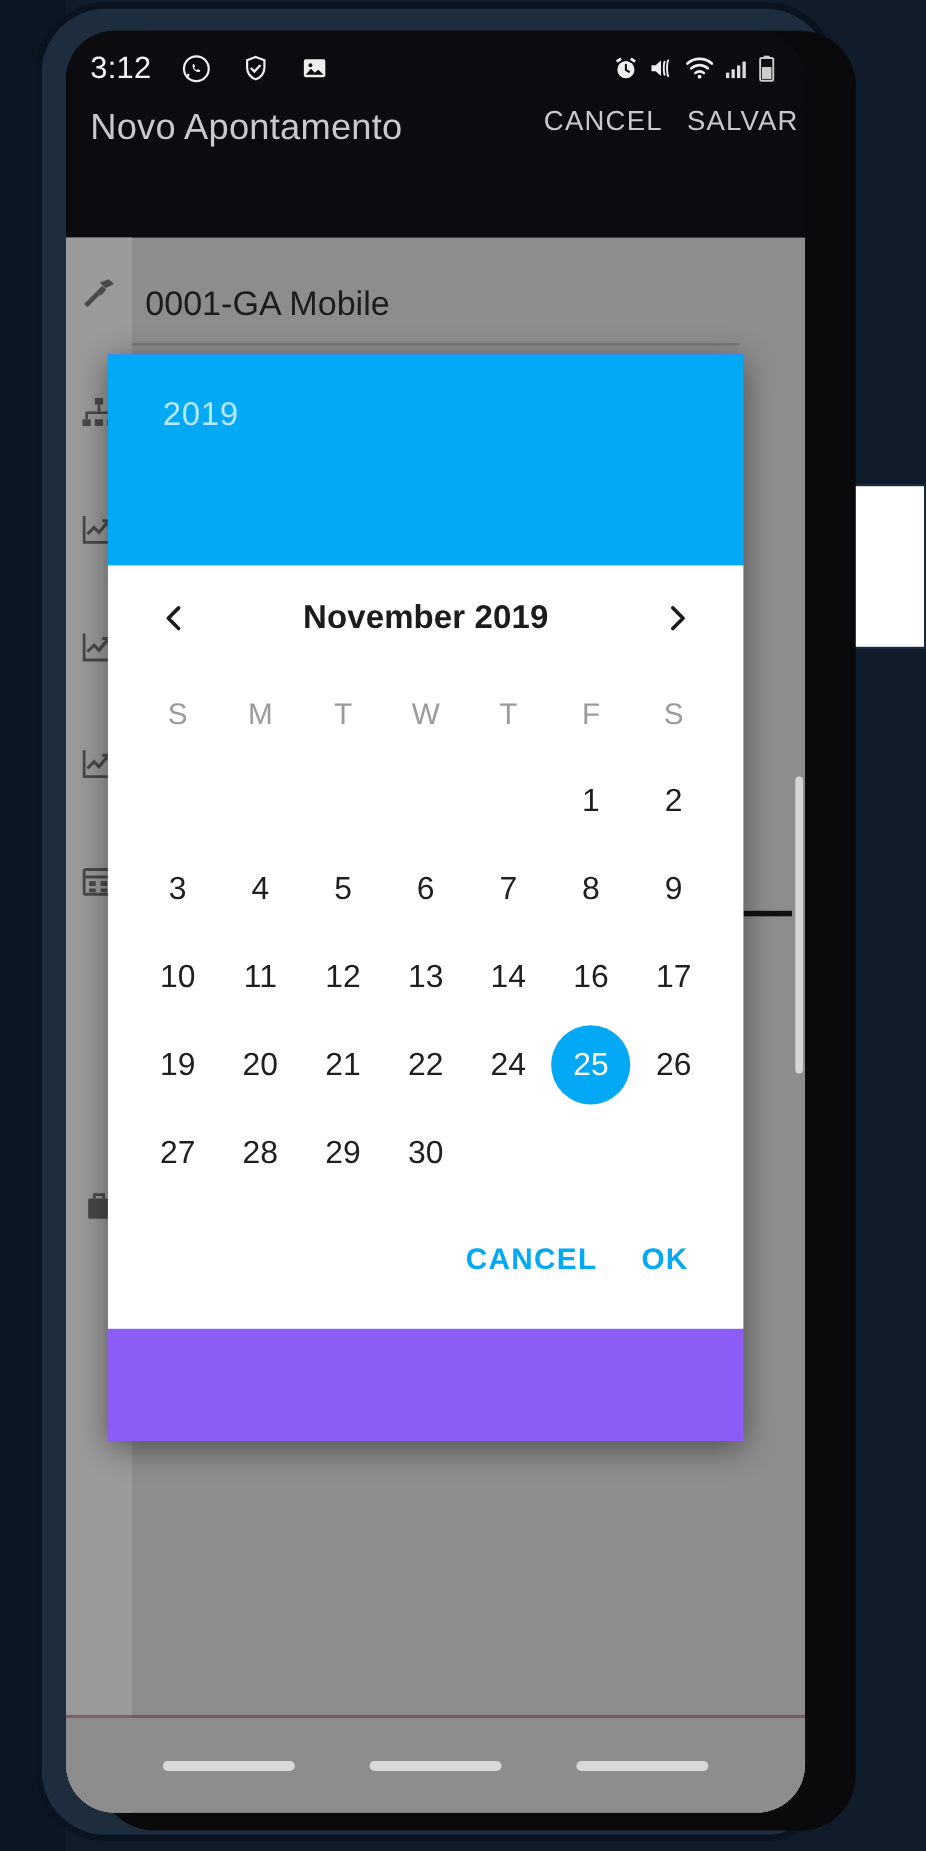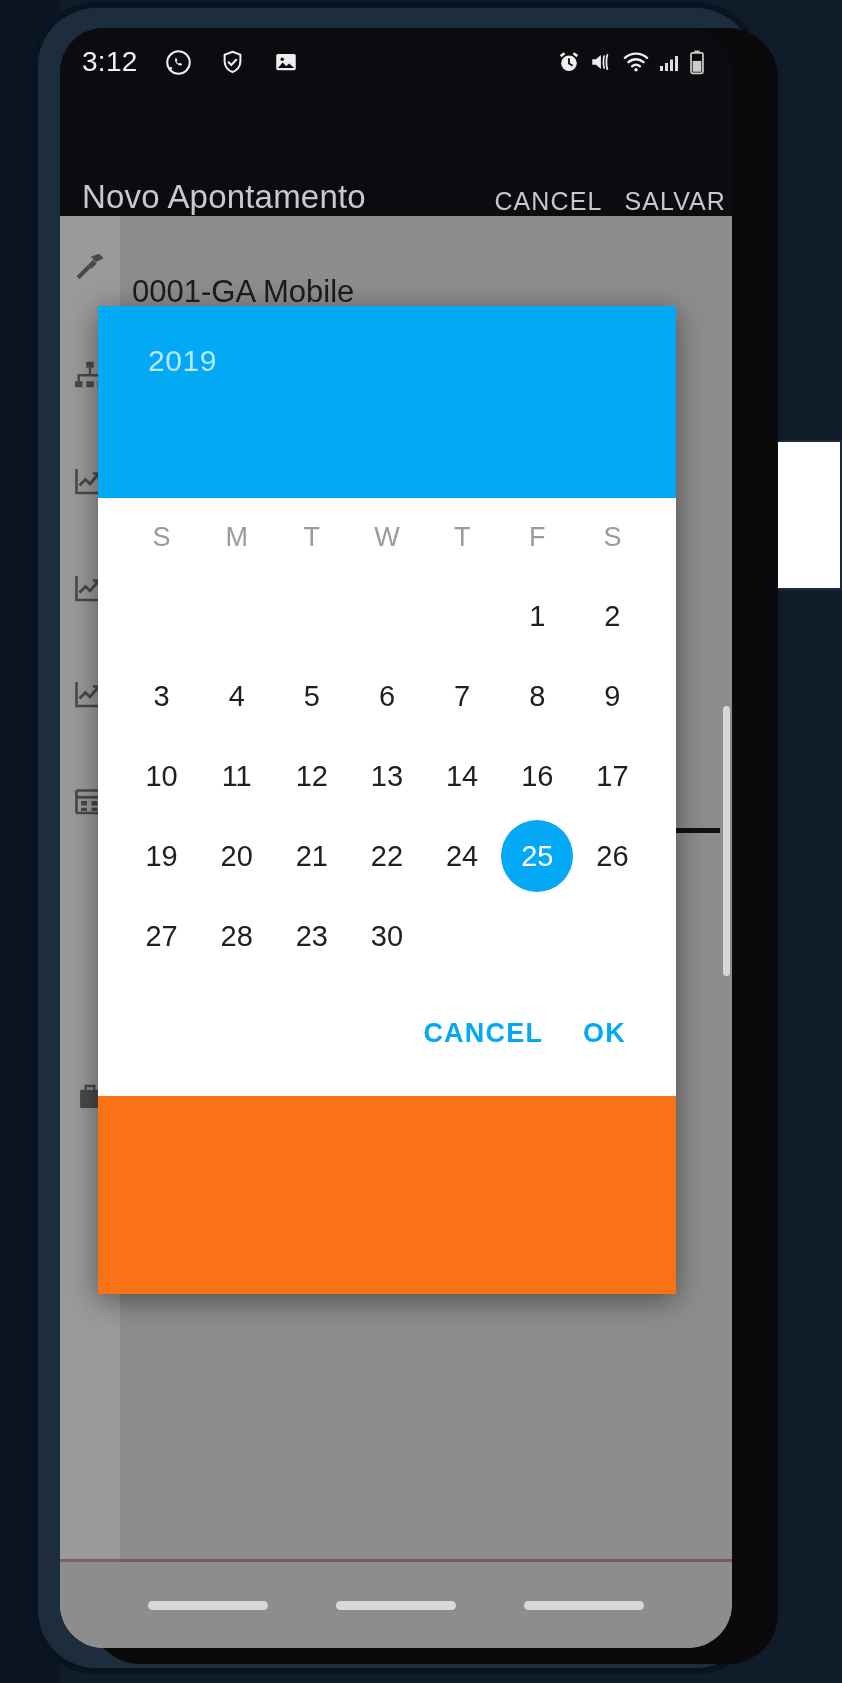--- a/index.html
+++ b/index.html
@@ -77,21 +77,21 @@
   .sb-icon { display: inline-flex; align-items: center; justify-content: center; }
   .sb-icon svg { display: block; }
   .status-spacer { flex: 1 1 auto; }
   .status-right { display: flex; align-items: center; gap: 7px; }
 
   
   .appbar {
     position: absolute; left: 0; top: 68px;
     width: 672px; height: 120px;
     background: #0b0b10;
-    display: flex; align-items: flex-end;
+    display: flex; align-items: flex-start;
     padding: 0 4px 0 22px;
   }
   .appbar-title {
     color: #c9c9cc; font-size: 33px; letter-spacing: 0.2px;
     white-space: nowrap;
   }
   .appbar-actions {
     margin-left: auto; display: flex; align-items: center; gap: 22px;
     padding-right: 2px;
   }
@@ -115,34 +115,34 @@
   .rail-icon {
     position: absolute; left: 10px;
     width: 40px; height: 40px;
     opacity: 0.72;
     display: flex; align-items: center; justify-content: center;
   }
   .rail-icon svg { display: block; }
 
   .form-area { position: absolute; left: 60px; top: 0; width: 612px; height: 1432px; }
   .field-text {
-    position: absolute; left: 12px; top: 58px;
+    position: absolute; left: 12px; top: 42px;
     color: #1c1c1c; font-size: 31px;
   }
   .field-line {
     position: absolute; left: 0; height: 2px;
     background: #767676;
   }
 
   
   .dialog {
     position: absolute;
-    left: 38px; top: 90px;
+    left: 38px; top: 106px;
     width: 578px; height: 988px;
-    background: #f97316;
+    background: #8b5cf6;
     box-shadow: 0 6px 28px rgba(0,0,0,0.45);
     overflow: hidden;
   }
   .dlg-header {
     width: 578px; height: 192px;
     background: #03a9f4;
     padding: 38px 0 0 50px;
   }
   .dlg-year {
     color: rgba(255,255,255,0.72);
@@ -392,20 +392,33 @@
       </div>
 
       <div class="dialog">
 
         <div class="dlg-header">
           <div class="dlg-year">2019</div>
         </div>
 
         <div class="dlg-body">
 
+          <div class="month-nav">
+            <button class="nav-arrow">
+              <svg width="30" height="30" viewBox="0 0 24 24">
+                  <path d="M15.5 4.5L8 12l7.5 7.5" fill="none" stroke="#1c1c1c" stroke-width="2.6" stroke-linecap="round" stroke-linejoin="round"></path>
+                </svg>
+            </button>
+            <div class="month-label">November 2019</div>
+            <button class="nav-arrow">
+              <svg width="30" height="30" viewBox="0 0 24 24">
+                  <path d="M8.5 4.5L16 12l-7.5 7.5" fill="none" stroke="#1c1c1c" stroke-width="2.6" stroke-linecap="round" stroke-linejoin="round"></path>
+                </svg>
+            </button>
+          </div>
 
           <div class="cal-grid" id="dow-row">
               <div class="dow">S</div>
               <div class="dow">M</div>
               <div class="dow">T</div>
               <div class="dow">W</div>
               <div class="dow">T</div>
               <div class="dow">F</div>
               <div class="dow">S</div>
             </div>
@@ -494,21 +507,21 @@
               <div class="daycell">
                 <div class="day">26</div>
               </div>
               <div class="daycell">
                 <div class="day">27</div>
               </div>
               <div class="daycell">
                 <div class="day">28</div>
               </div>
               <div class="daycell">
-                <div class="day">23</div>
+                <div class="day">29</div>
               </div>
               <div class="daycell">
                 <div class="day">30</div>
               </div>
             </div>
 
           <div class="dlg-actions">
             <button class="dlg-btn">CANCEL</button>
             <button class="dlg-btn">OK</button>
           </div>

